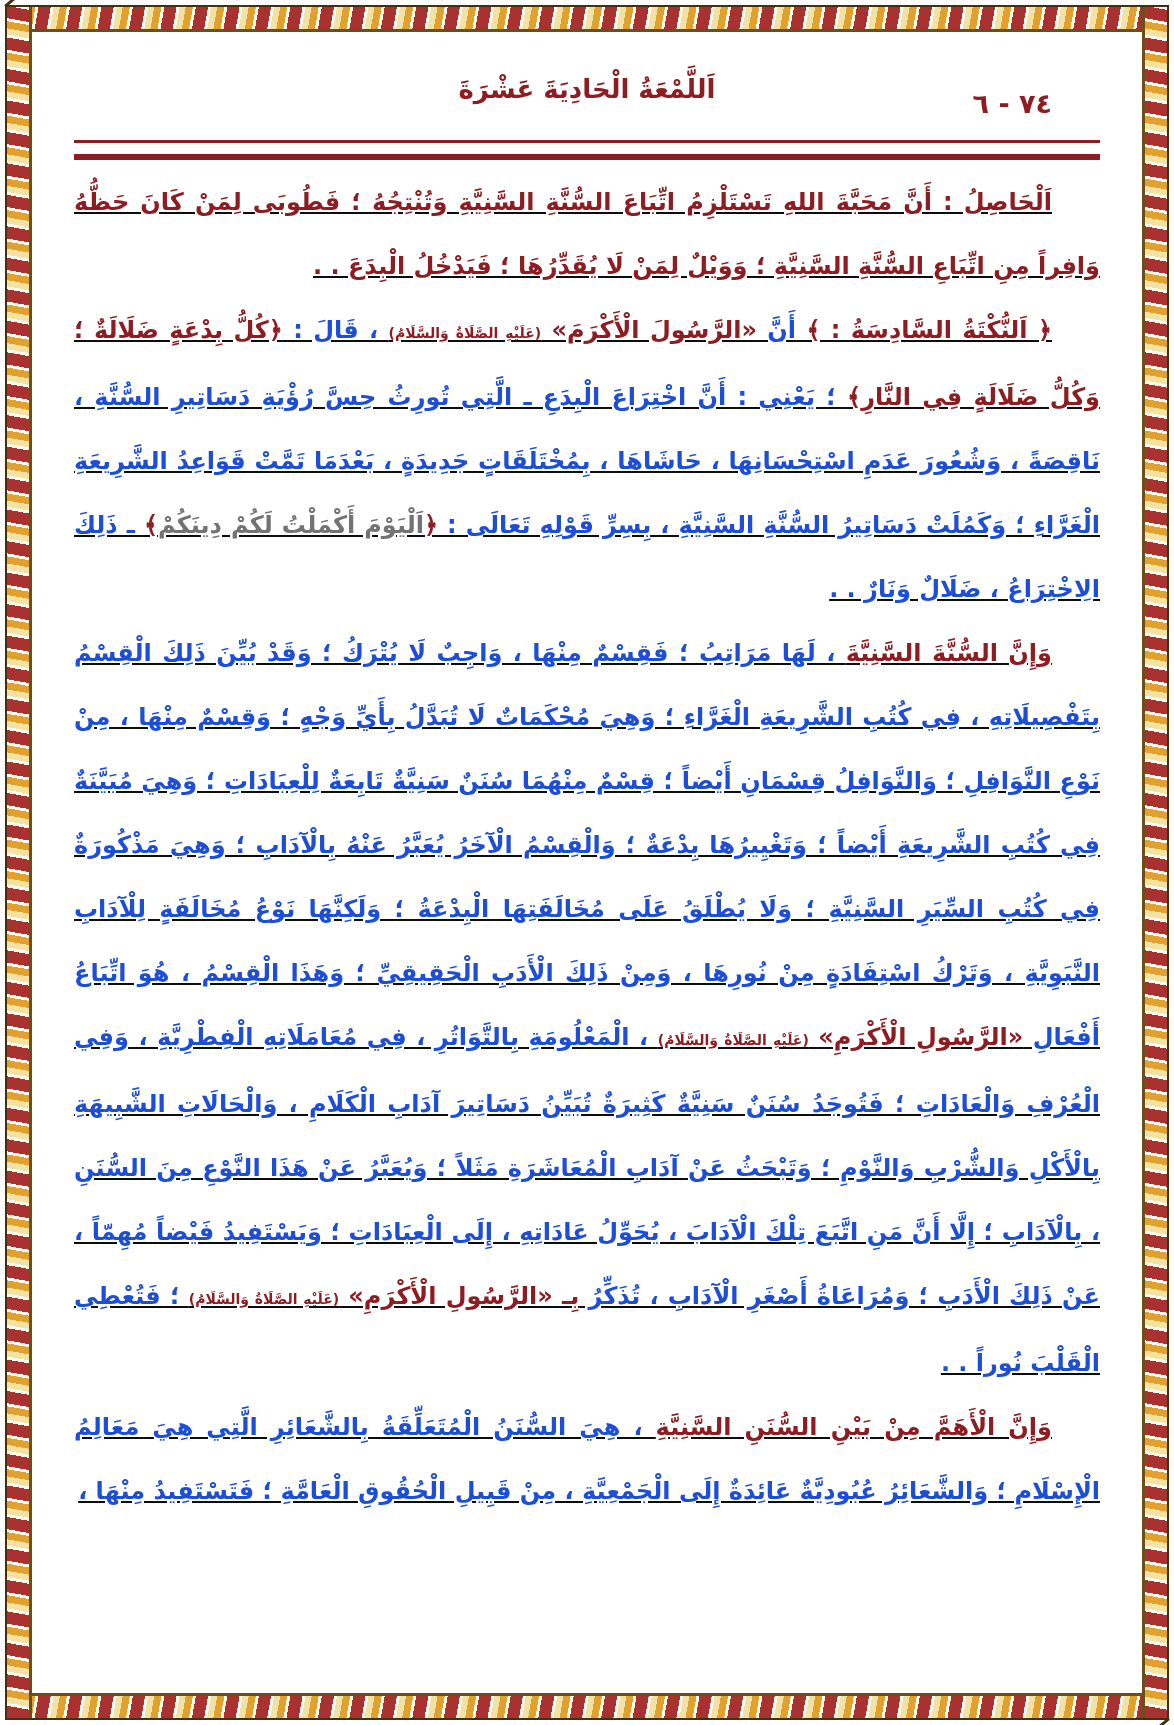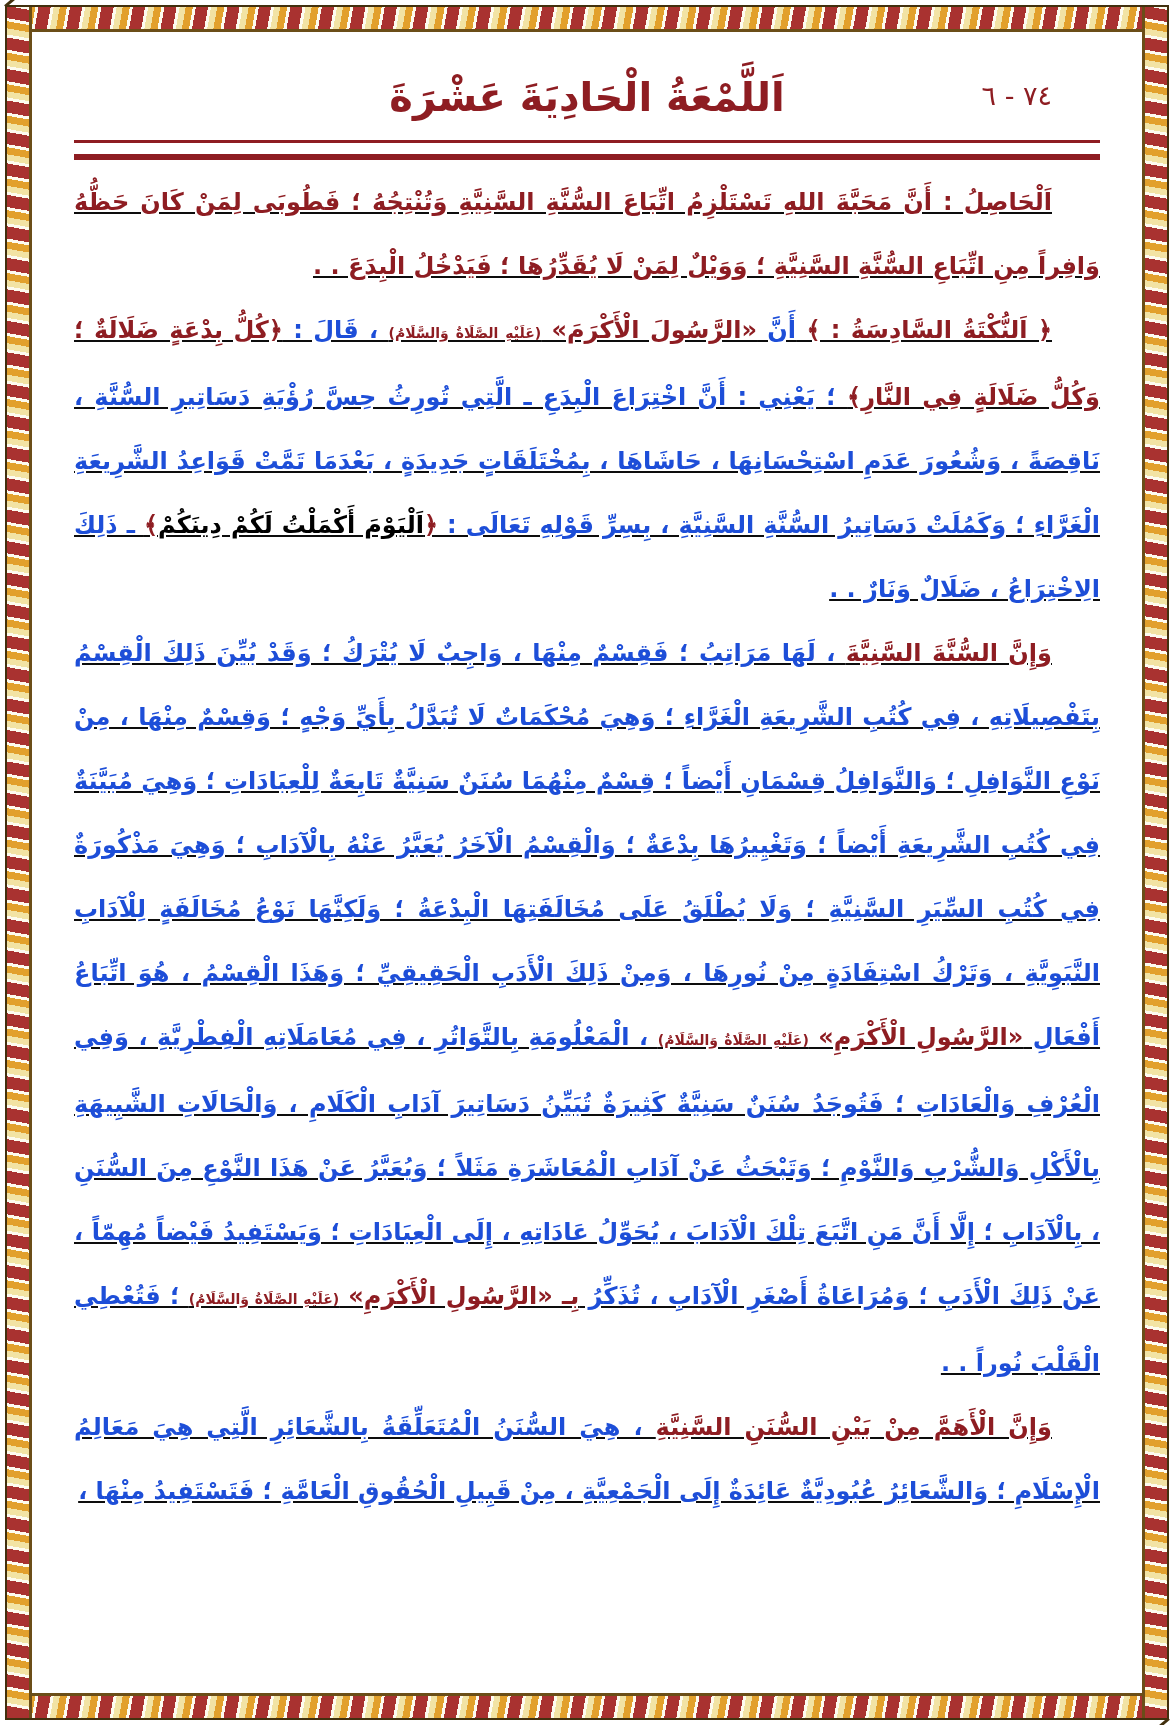--- a/index.html
+++ b/index.html
@@ -27,38 +27,38 @@
   .spur{position:absolute;width:18px;height:3px;background:#42300e;}
   .spur.tl{left:-4px;top:-8px;transform:rotate(-40deg);}
   .spur.br{right:-4px;bottom:-8px;transform:rotate(-40deg);}
   
   .content{
     position:absolute;inset:32px;padding:30px 42px 0 42px;
     direction:rtl;overflow:hidden;
   }
   .header{position:relative;height:70px;}
   .title{
-    text-align:center;font-size:40px;font-weight:bold;color:#8e1d22;
+    text-align:center;font-size:26px;font-weight:bold;color:#8e1d22;
     padding-top:12px;letter-spacing:0.5px;
   }
   .page-number{
-    position:absolute;right:48px;top:18px;
-    font-size:27px;font-weight:normal;color:#8e1d22;
+    position:absolute;right:48px;top:26px;
+    font-size:27px;font-weight:bold;color:#8e1d22;
   }
   .rule{height:11px;border-top:3px solid #8e1d22;border-bottom:6px solid #8e1d22;margin-top:8px;}
   .bodytext{margin-top:10px;}
   .bodytext p{
     margin:0;font-size:24px;font-weight:bold;line-height:64px;
     text-align:justify;color:#0d0d0d;
   }
   .indent{text-indent:48px;text-decoration:underline;}
   .no-indent{text-indent:0;}
   .maroon{color:#8e1d22;}
   .blk{color:#1d4ed8;}
-  .blue{color:#000000;}
+  .blue{color:#737373;}
   .roundel{color:#8e1d22;font-size:14px;font-weight:bold;}
 </style>
 </head>
 <body>
 
 <div class="frame">
   <div class="chain chain-h top"></div>
   <div class="chain chain-h bottom"></div>
   <div class="chain chain-v left"></div>
   <div class="chain chain-v right"></div>

